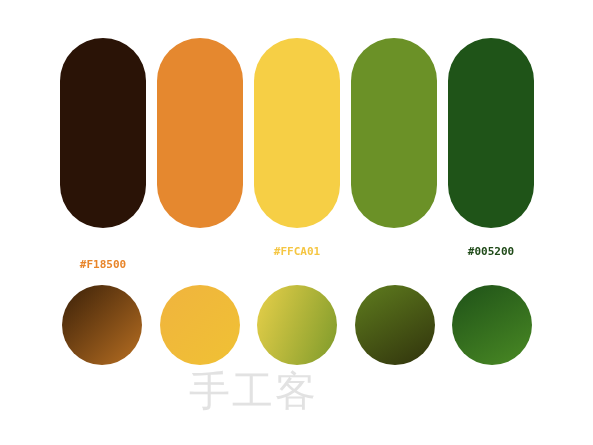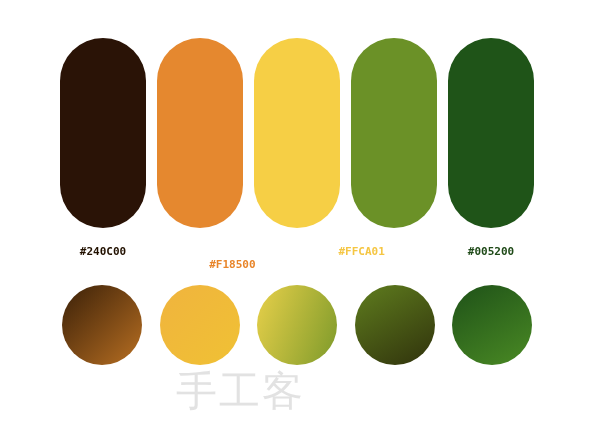--- a/index.html
+++ b/index.html
@@ -79,21 +79,21 @@
   
   #watermark {
     position:absolute;
     left:0;
     top:370px;
     width:593px;
     height:70px;
   }
   #watermark-cjk {
     position:absolute;
-    left:0;
+    left:13px;
     top:0;
     width:481px;
     text-align:center;
     font-family:Liberation Serif, serif;
     font-size:41px;
     font-weight:400;
     line-height:42px;
     color:#e2e2e2;
     letter-spacing:2px;
     white-space:nowrap;
@@ -106,21 +106,20 @@
 
   <div id="capsule-row">
     <div class="capsule" style="background: rgb(42, 19, 6);"></div>
     <div class="capsule" style="background: rgb(229, 136, 47);"></div>
     <div class="capsule" style="background: rgb(246, 207, 69);"></div>
     <div class="capsule" style="background: rgb(107, 145, 39);"></div>
     <div class="capsule" style="background: rgb(31, 84, 24);"></div>
   </div>
 
   <div id="hex-row">
-    <div class="hex-label" style="color: rgb(34, 17, 0);">#240C00</div>
     <div class="hex-label" style="color: rgb(232, 133, 42); margin-top: 13px;">#F18500</div>
     <div class="hex-label" style="color: rgb(245, 198, 67);">#FFCA01</div>
     <div class="hex-label" style="color: rgb(31, 74, 24);">#005200</div>
   </div>
 
   <div id="circle-row">
     <div class="circle" style="background: linear-gradient(135deg, rgb(58, 32, 8) 0%, rgb(184, 111, 34) 100%);"></div>
     <div class="circle" style="background: linear-gradient(135deg, rgb(240, 180, 62) 0%, rgb(240, 193, 52) 100%);"></div>
     <div class="circle" style="background: linear-gradient(110deg, rgb(232, 208, 74) 0%, rgb(125, 154, 42) 100%);"></div>
     <div class="circle" style="background: linear-gradient(150deg, rgb(95, 125, 30) 0%, rgb(48, 50, 12) 100%);"></div>

